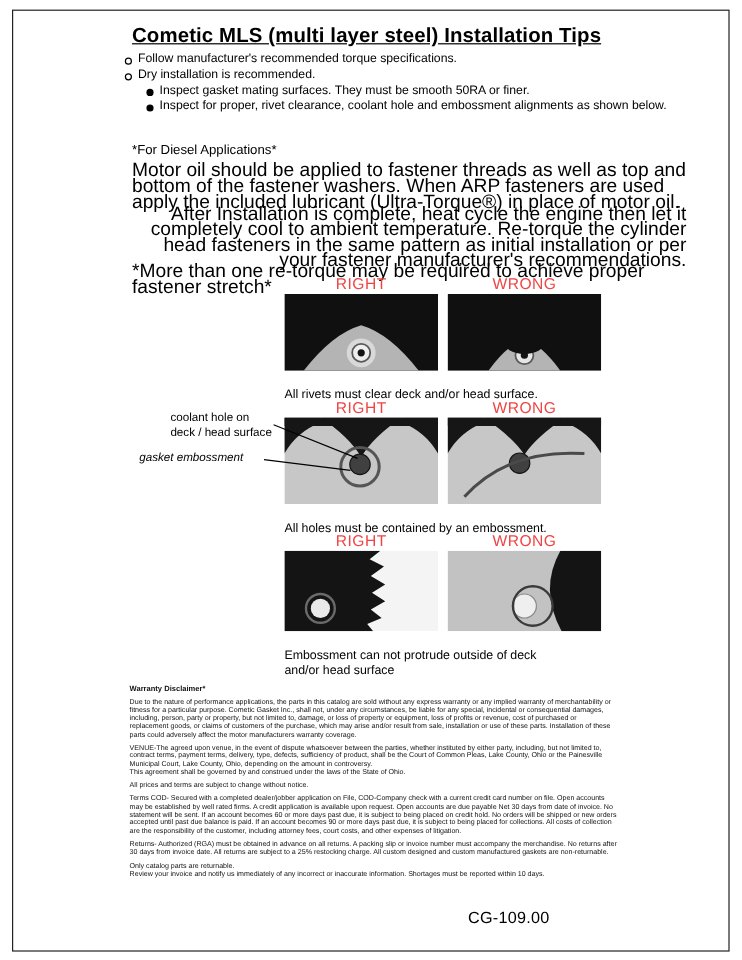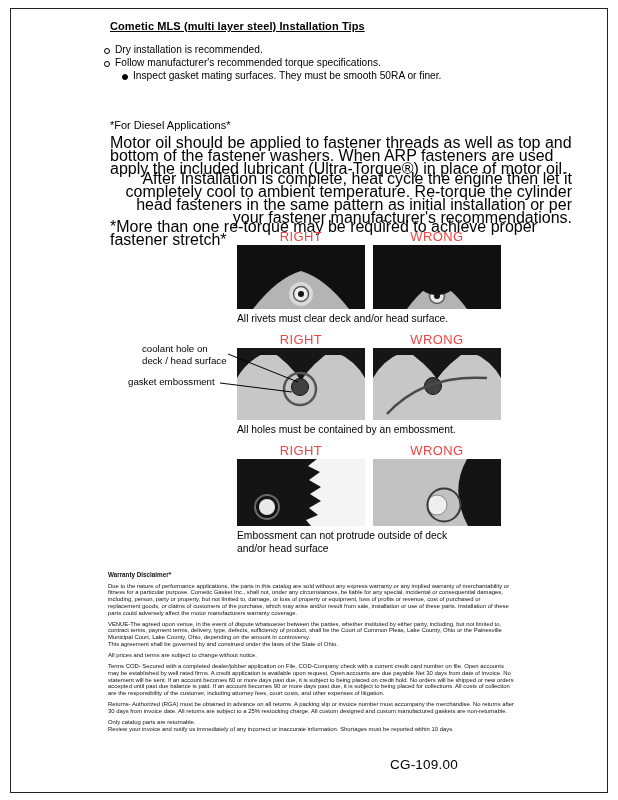--- a/index.html
+++ b/index.html
@@ -3,70 +3,74 @@
 <meta charset="utf-8">
 <style>
   html,body{margin:0;padding:0;}
   body{
     width:618px;height:800px;position:relative;overflow:hidden;
     background:#ffffff;color:#000;
     font-family:"Liberation Sans",sans-serif;
     -webkit-font-smoothing:antialiased;
   }
   .frame{position:absolute;left:10px;top:8px;width:596px;height:783px;border:1px solid #222;}
-  .title{position:absolute;left:110px;top:20px;font-size:11px;font-weight:bold;text-decoration:underline;letter-spacing:.1px;}
+  .title{position:absolute;left:110px;top:20px;font-size:17px;font-weight:bold;text-decoration:underline;letter-spacing:.1px;}
   .tips{position:absolute;left:104px;top:43px;font-size:10.2px;line-height:13px;}
   .tip{display:flex;align-items:flex-start;}
   .tip .b{flex:0 0 auto;width:4px;height:4px;border-radius:50%;margin:4.5px 5px 0 0;}
   .b.open{border:1px solid #000;}
   .b.fill{background:#000;border:1px solid #000;}
   .tip.sub{margin-left:18px;}
   .diesel-h{position:absolute;left:110px;top:119px;font-size:11px;font-weight:normal;}
   .para{position:absolute;left:110px;width:462px;font-size:16px;line-height:13px;}
   .p1{top:136px;}
   .p2{top:172px;text-align:right;}
   .p3{top:220px;}
   .fig-labels{position:absolute;left:237px;width:264px;display:flex;gap:8px;font-size:13px;letter-spacing:.4px;color:#ef4444;}
   .fig-labels span{flex:1;text-align:center;}
   .fig-images{position:absolute;left:237px;width:264px;display:flex;gap:8px;}
   .fig-images svg{display:block;}
-  .caption{position:absolute;left:237px;font-size:10.3px;line-height:12.5px;}
+  .caption{position:absolute;left:237px;font-size:10.3px;line-height:12.5px;margin-top:11px;}
   .labels1{top:229px}.images1{top:245px}.cap1{top:313px}
   .labels2{top:332px}.images2{top:348px}.cap2{top:424px}
   .labels3{top:443px}.images3{top:459px}.cap3{top:530px;width:238px;}
   .ann{position:absolute;font-size:9.7px;line-height:11.5px;color:#000;}
   .ann1{left:142px;top:343px;}
-  .ann2{left:128px;top:376px;}
+  .ann2{left:116px;top:376px;font-style:italic;}
   .ann-lines{position:absolute;left:120px;top:340px;pointer-events:none;}
   .legal{position:absolute;left:108px;top:572px;width:406px;font-size:5.9px;line-height:6.7px;color:#111;}
   .legal .lh{font-size:6.3px;font-weight:bold;margin:0 0 4px 0;}
   .legal p{margin:0 0 4.5px 0;white-space:pre-line;}
   .footer-code{position:absolute;left:390px;top:757px;font-size:13.5px;letter-spacing:.2px;}
 </style>
 </head>
 <body>
 
 <div>
 
   <div class="frame"></div>
 
   <div class="title">Cometic MLS (multi layer steel) Installation Tips</div>
 
   <div class="tips">
     <div class="tip">
       <span class="b open"></span>
-      <span>Dry installation is recommended.</span>
+      <span>Follow manufacturer's recommended torque specifications.</span>
     </div>
     <div class="tip">
       <span class="b open"></span>
-      <span>Follow manufacturer's recommended torque specifications.</span>
+      <span>Dry installation is recommended.</span>
     </div>
     <div class="tip sub">
       <span class="b fill"></span>
       <span>Inspect gasket mating surfaces.  They must be smooth 50RA or finer.</span>
+    </div>
+    <div class="tip sub">
+      <span class="b fill"></span>
+      <span>Inspect for proper, rivet clearance, coolant hole and embossment alignments as shown below.</span>
     </div>
   </div>
 
   <div class="diesel-h">*For Diesel Applications*</div>
   <div class="para p1">Motor oil should be applied to fastener threads as well as top and bottom of the fastener washers. When ARP fasteners are used apply the included lubricant (Ultra-Torque®) in place of motor oil.</div>
   <div class="para p2">After Installation is complete, heat cycle the engine then let it completely cool to ambient temperature. Re-torque the cylinder head fasteners in the same pattern as initial installation or per your fastener manufacturer's recommendations.</div>
   <div class="para p3">*More than one re-torque may be required to achieve proper fastener stretch*</div>
 
   <div class="fig-labels labels1">
     <span>RIGHT</span>

